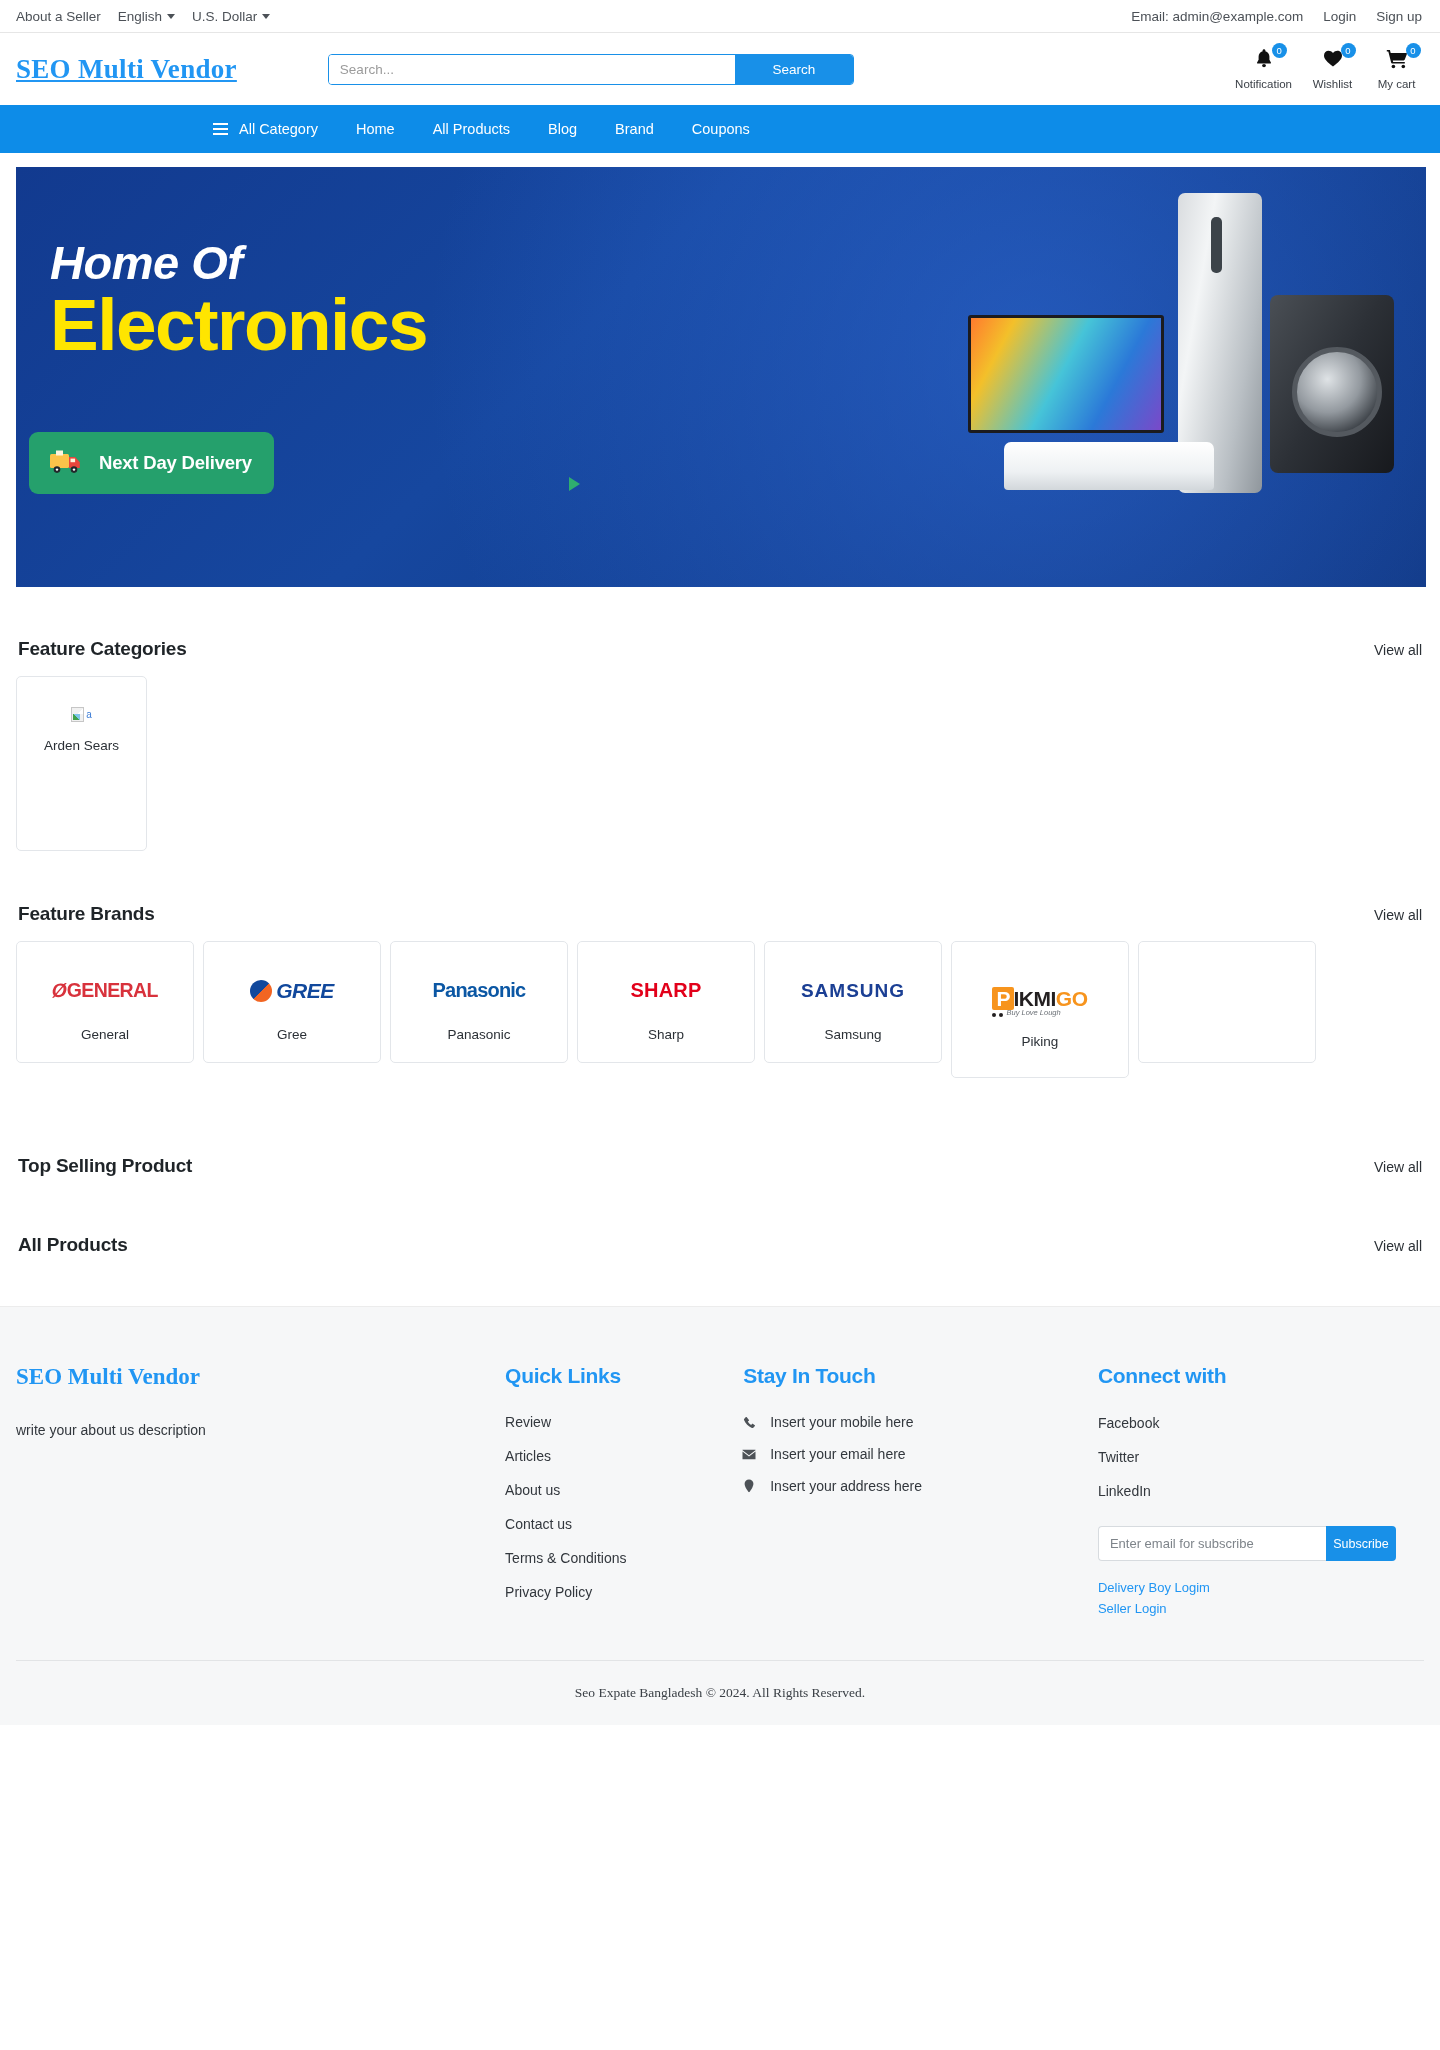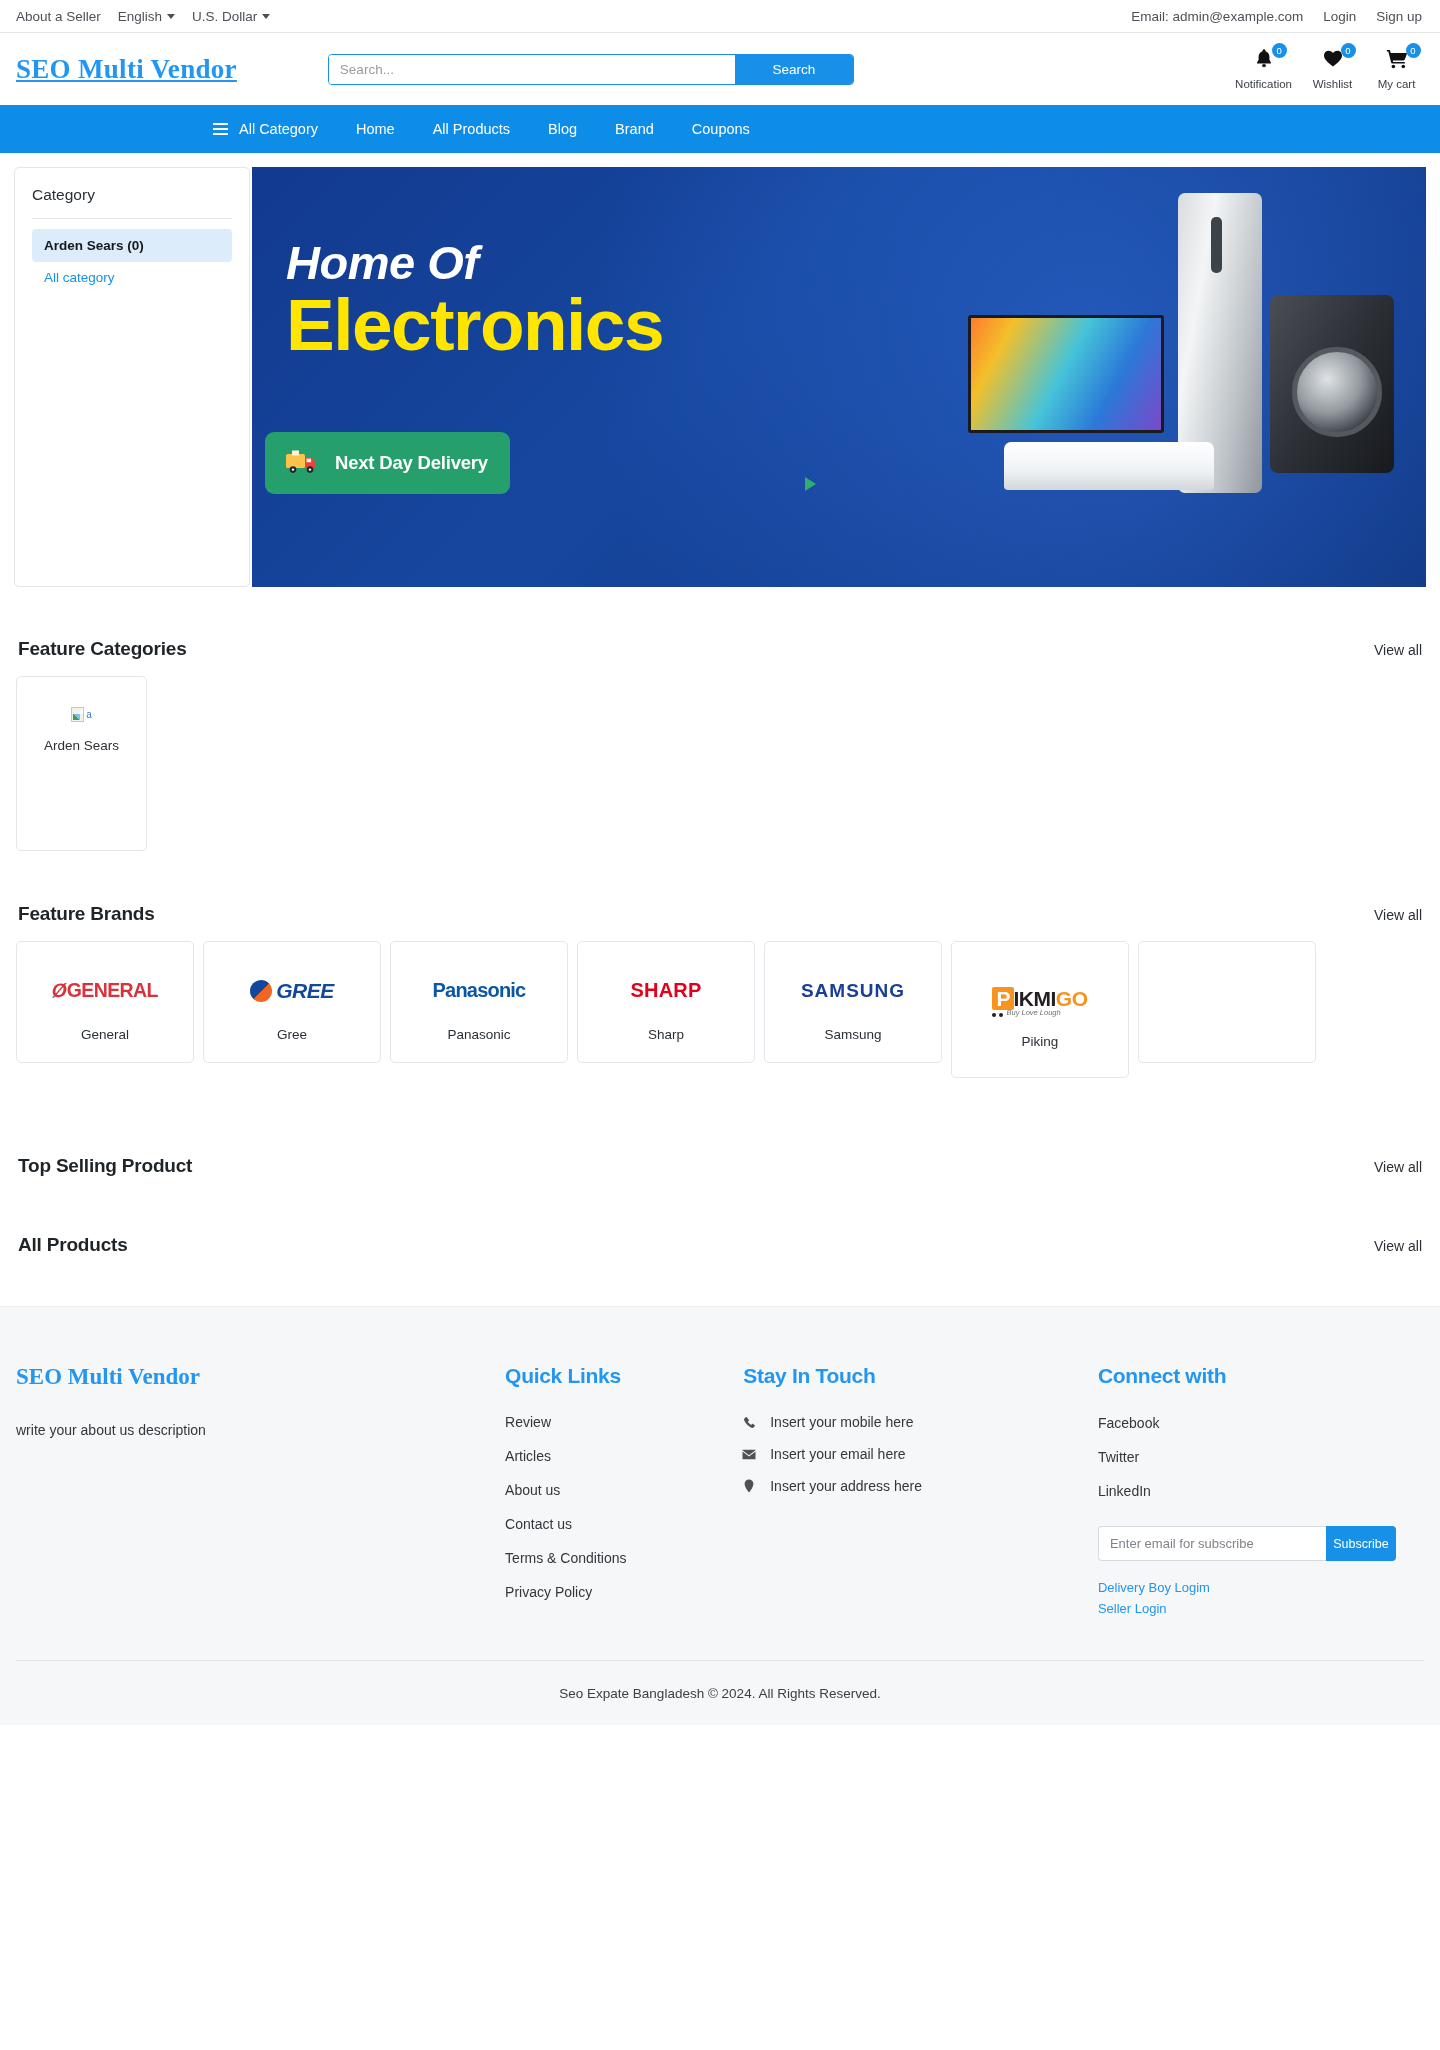--- a/index.html
+++ b/index.html
@@ -475,21 +475,21 @@
     margin-bottom: 6px;
   }
   .footer-bottom {
     margin-top: 38px;
     border-top: 1px solid #e2e4e6;
     height: 65px;
     display: flex;
     align-items: center;
     justify-content: center;
   }
-  .copyright { font-size: 13.5px; color: #3b4046; }
+  .copyright { font-size: 13.5px; color: #3b4046; font-family: Liberation Serif, serif; }
 </style>
 </head>
 <body>
 
 <div class="topbar">
   <div class="topbar-left">
     <a href="#">About a Seller</a>
     <a href="#"><span>English</span><span class="caret-d"></span></a>
     <a href="#"><span>U.S. Dollar</span><span class="caret-d"></span></a>
   </div>
@@ -555,26 +555,20 @@
     <a href="#" class="nav-item">Home</a>
     <a href="#" class="nav-item">All Products</a>
     <a href="#" class="nav-item">Blog</a>
     <a href="#" class="nav-item">Brand</a>
     <a href="#" class="nav-item">Coupons</a>
   </div>
 </div>
 
 <div class="hero-row">
 
-  <aside class="cat-panel">
-    <div class="cat-title">Category</div>
-    <div class="cat-divider"></div>
-    <a href="#" class="cat-item active">Arden Sears (0)</a>
-    <a href="#" class="cat-item link">All category</a>
-  </aside>
 
   <div class="hero-banner">
     <div class="hero-bgglow"></div>
 
     <div class="hero-prod">
       <div class="tv"></div>
       <div class="fridge"></div>
       <div class="washer"></div>
       <div class="ac"></div>
     </div>

